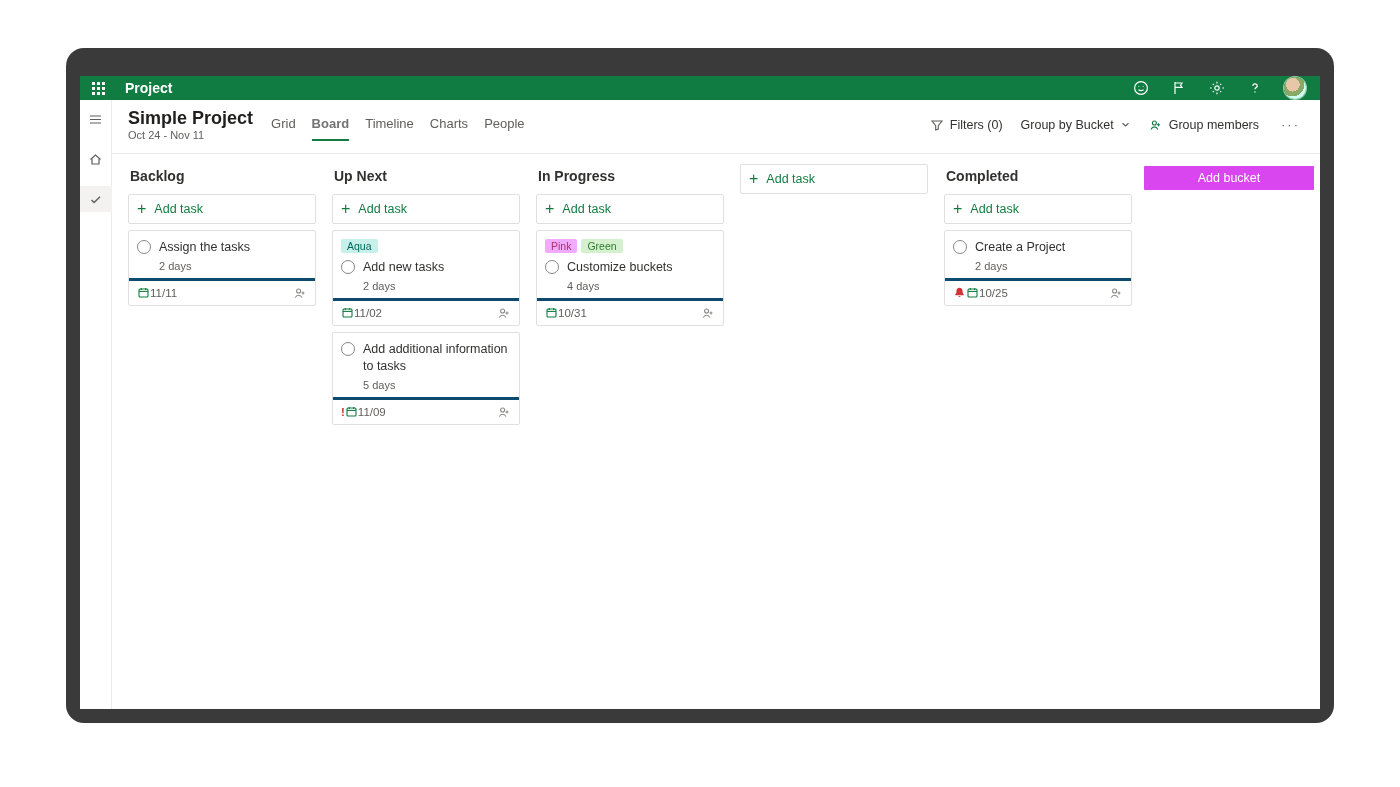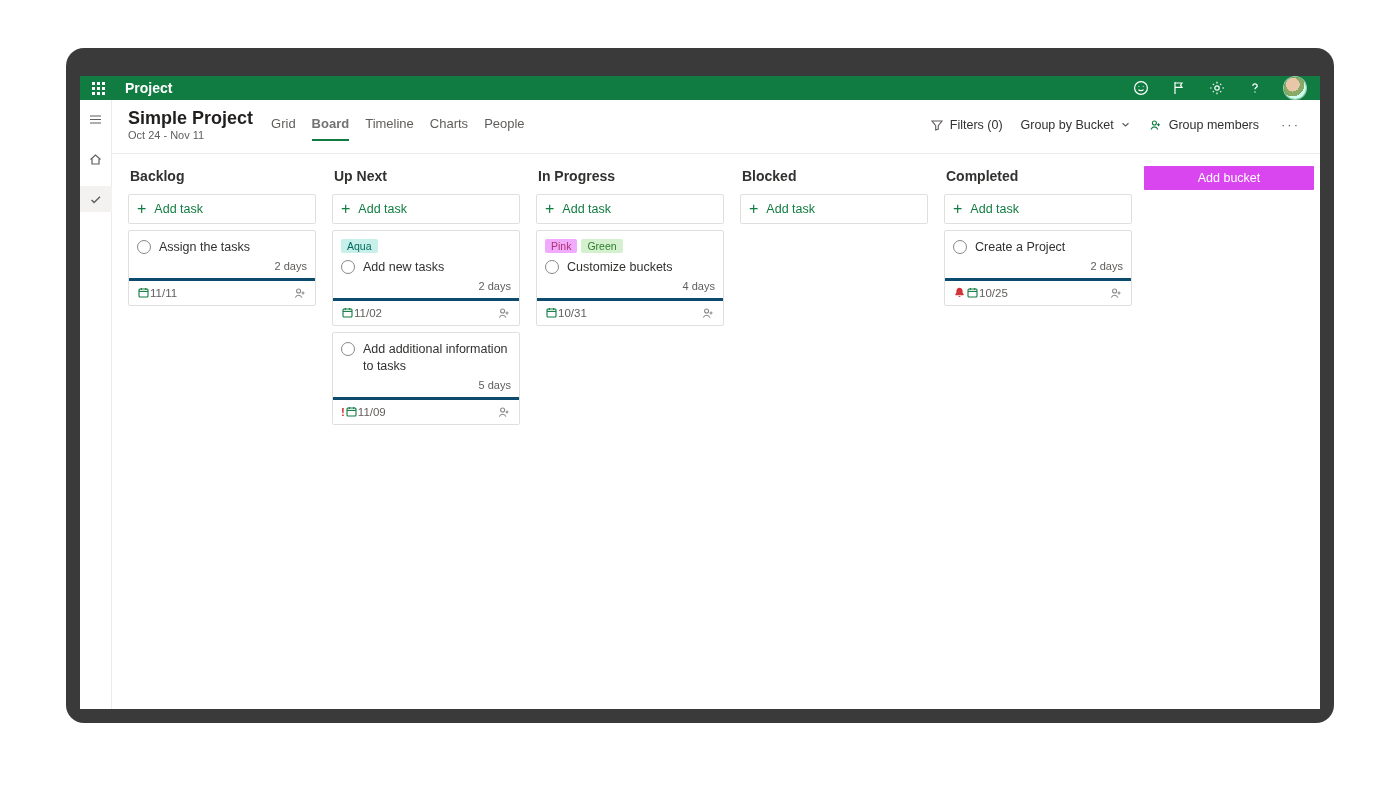--- a/index.html
+++ b/index.html
@@ -125,21 +125,21 @@
     margin-bottom: 6px;
     font-size: 12.5px;
   }
   .card-body { padding: 8px 8px 6px 8px; }
   .task-row { display: flex; align-items: flex-start; gap: 8px; }
   .checkcircle {
     width: 14px; height: 14px; border: 1.4px solid #8a8886; border-radius: 50%;
     flex-shrink: 0; margin-top: 1px; cursor: pointer;
   }
   .task-name { color: #323130; line-height: 1.35; }
-  .duration { font-size: 11px; color: #605e5c; margin-top: 4px; margin-left: 22px; text-align: right; }
+  .duration { font-size: 11px; color: #605e5c; margin-top: 4px; margin-left: 22px; }
   .labels { display:flex; gap:4px; margin-bottom:6px; }
   .lbl { font-size: 10.5px; padding: 1px 6px; border-radius: 2px; }
   .lbl-aqua  { background:#c7f0ea; color:#00695c; }
   .lbl-pink  { background:#f0abfc; color:#b03070; }
   .lbl-green { background:#d4f0cf; color:#2d7d2d; }
 
   .card-foot {
     border-top: 3px solid #0c4a6e;
     display: flex;
     align-items: center;
@@ -412,21 +412,20 @@
                     <svg width="14" height="14" viewBox="0 0 14 14" fill="none" stroke="#8a8886" stroke-width="1.1">
                       <circle cx="5.6" cy="5" r="2"></circle>
                       <path d="M2.3 11.6C3 9.8 4.2 9.2 5.6 9.2s2.6.6 3.3 2.4"></path>
                       <path d="M10 5.5v3M8.5 7h3"></path>
                     </svg>
                   </span>
                 </div>
               </div>
             </div>
             <div class="bucket">
-              <div class="bucket-title">Blocked</div>
               <div class="addtask">
                 <span class="plus">+</span>
                 <span>Add task</span>
               </div>
             </div>
             <div class="bucket">
               <div class="bucket-title">Completed</div>
               <div class="addtask">
                 <span class="plus">+</span>
                 <span>Add task</span>

